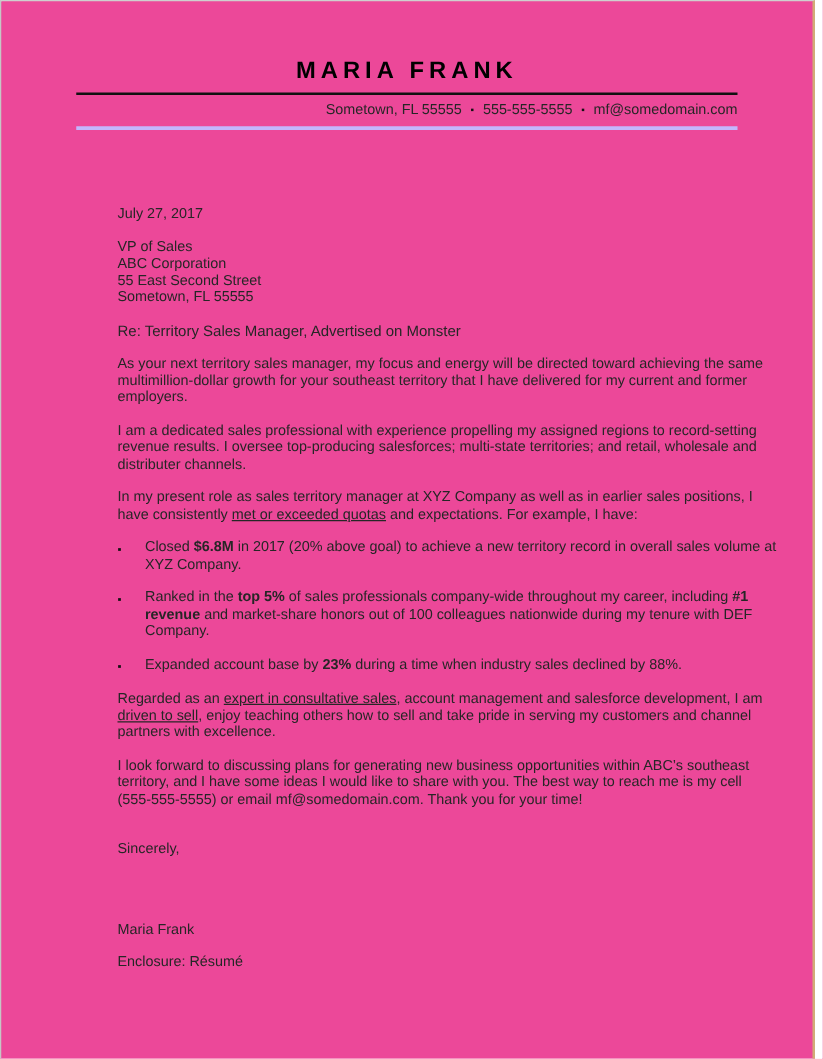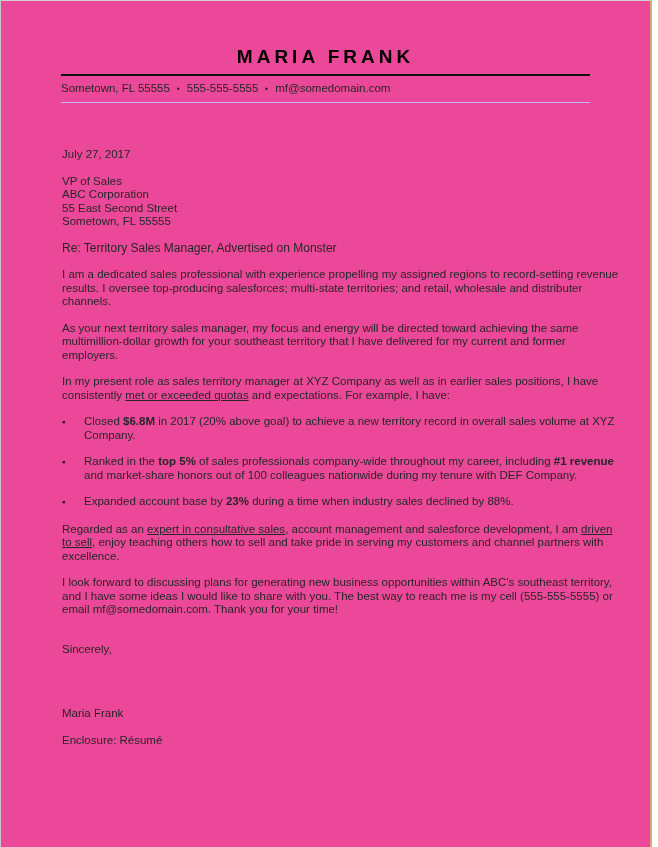--- a/index.html
+++ b/index.html
@@ -31,41 +31,42 @@
   }
   .lh-name {
     text-align: center;
     font-size: 19px;
     font-weight: 700;
     letter-spacing: 4px;
     color: #000000;
     line-height: 24px;
   }
   .lh-contact-bar {
-    margin: 5px 60px 0 60px;
+    margin: 5px 60px 16px 60px;
     border-top: 2px solid #111111;
-    border-bottom: 1px solid #c4b5fd;
+    border-bottom: 3px solid #c4b5fd;
     padding: 5px 0 6px 0;
-    text-align: left;
+    text-align: right;
     font-size: 11.5px;
     color: #262626;
     line-height: 14px;
   }
   .lh-sep {
     font-size: 8px;
     vertical-align: 1px;
     padding: 0 7px;
     color: #111111;
   }
   
   .letter {
     padding: 45px 28px 0 61px;
     font-size: 11.5px;
     color: #262626;
     line-height: 13.5px;
+    margin-left: 32px;
   }
   .letter .line { min-height: 13.5px; }
   .block { margin: 0 0 13px 0; }
   .para { margin: 13px 0; }
   .subject {
     font-weight: 400;
     margin: 13px 0;
     font-size: 12px;
   }
   .b { font-weight: 700; }
@@ -111,23 +112,23 @@
     <div class="block">
       <div class="line">VP of Sales</div>
       <div class="line">ABC Corporation</div>
       <div class="line">55 East Second Street</div>
       <div class="line">Sometown, FL 55555</div>
     </div>
 
     <div class="subject">Re: Territory Sales Manager, Advertised on Monster</div>
 
 
+    <div class="para"><span>As your next territory sales manager, my focus and energy will be directed toward achieving the same multimillion-dollar growth for your southeast territory that I have delivered for my current and former employers.</span></div>
+
     <div class="para"><span>I am a dedicated sales professional with experience propelling my assigned regions to record-setting revenue results. I oversee top-producing salesforces; multi-state territories; and retail, wholesale and distributer channels.</span></div>
-
-    <div class="para"><span>As your next territory sales manager, my focus and energy will be directed toward achieving the same multimillion-dollar growth for your southeast territory that I have delivered for my current and former employers.</span></div>
 
     <div class="para"><span>In my present role as sales territory manager at XYZ Company as well as in earlier sales positions, I have consistently </span><span class="u">met or exceeded quotas</span><span> and expectations. For example, I have:</span></div>
 
     <ul class="bullets">
       <li>
         <span class="bullet-marker">▪</span>
         <span class="bullet-text"><span>Closed </span><span class="b">$6.8M</span><span> in 2017 (20% above goal) to achieve a new territory record in overall sales volume at XYZ Company.</span></span>
       </li>
       <li>
         <span class="bullet-marker">▪</span>

